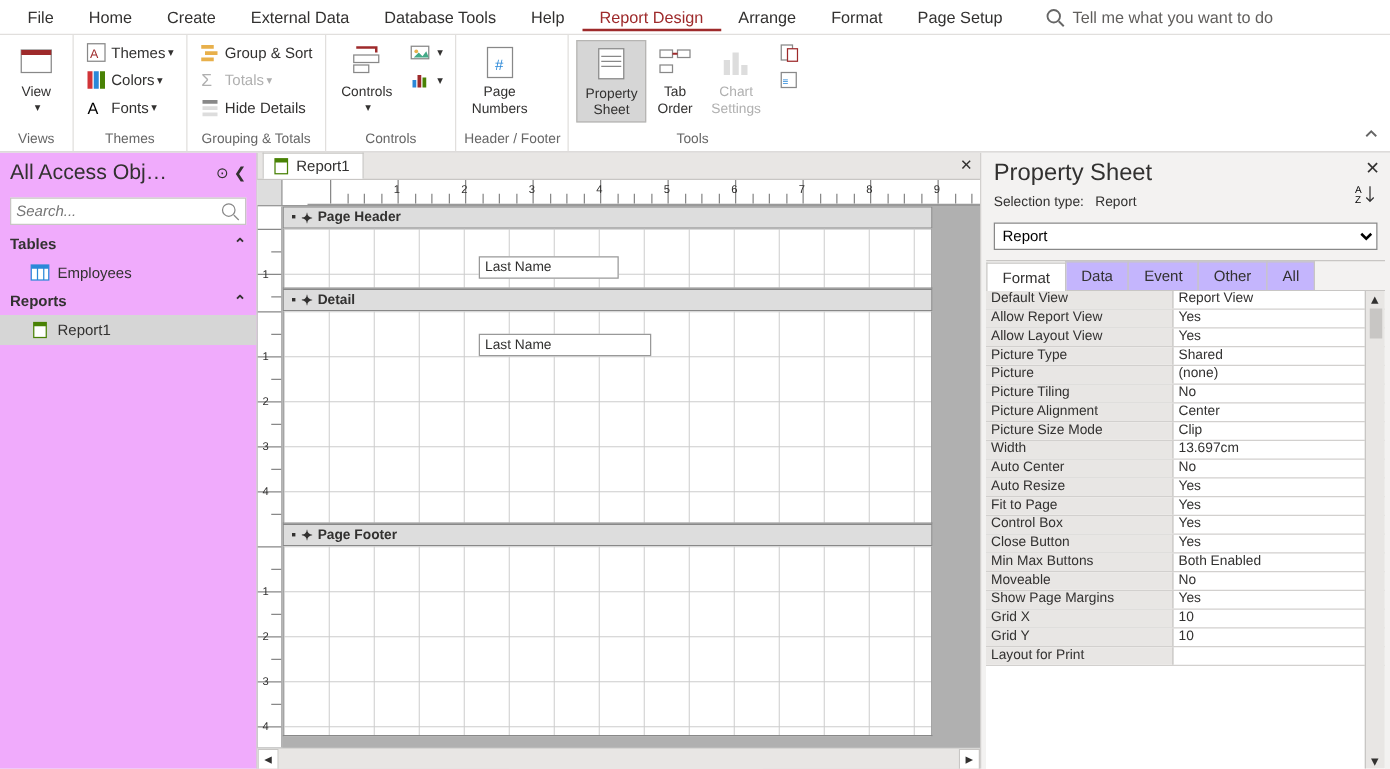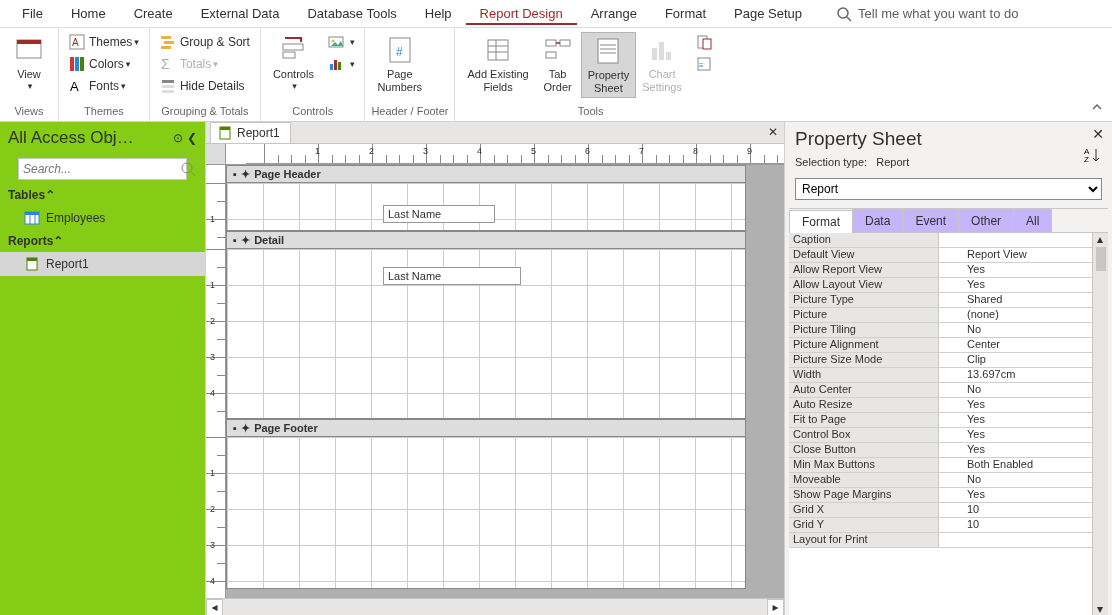--- a/index.html
+++ b/index.html
@@ -23,26 +23,26 @@
 .rbtn-lg.active { background: #d6d6d6; border: 1px solid #b6b5b3; }
 .rbtn-sm { display: flex; align-items: center; padding: 2px 4px; font-size: 12px; white-space: nowrap; }
 .rbtn-sm .ic { width: 16px; height: 16px; margin-right: 4px; display: inline-block; }
 .vcol { display: flex; flex-direction: column; gap: 2px; }
 .ribbon-collapse { position: absolute; right: 8px; bottom: 4px; }
 
 
 .workspace { display: flex; height: calc(615px - 28px - 94px); }
 
 
-.nav { width: 206px; background: #84cc16; border-right: 1px solid #d2d0ce; display: flex; flex-direction: column; }
+.nav { width: 206px; background: #f0abfc; border-right: 1px solid #d2d0ce; display: flex; flex-direction: column; }
 .nav-head { display: flex; align-items: center; justify-content: space-between; padding: 6px 8px; }
 .nav-head h1 { font-size: 17px; font-weight: 400; white-space: nowrap; overflow: hidden; text-overflow: ellipsis; flex: 1; }
-.search { margin: 4px 18px; display: flex; align-items: center; border: 1px solid #c8c6c4; background: #fff; padding: 2px 4px; }
+.search { margin: 4px 8px; display: flex; align-items: center; border: 1px solid #c8c6c4; background: #fff; padding: 2px 4px; }
 .search input { border: none; outline: none; flex:1; font-size: 12px; font-style: italic; color: #888; background: transparent; }
-.nav-cat { padding: 4px 8px; font-weight: 600; display: flex; align-items: center; }
+.nav-cat { padding: 4px 8px; font-weight: 600; display: flex; justify-content: space-between; align-items: center; }
 .nav-item { padding: 4px 8px 4px 24px; display: flex; align-items: center; gap: 6px; }
 .nav-item.sel { background: #d6d6d6; }
 .ic16 { width: 16px; height: 16px; flex-shrink: 0; }
 
 
 .design { flex: 1; display: flex; flex-direction: column; background: #aaa; min-width: 0; }
 .tabbar { height: 22px; background: #e8e6e4; display: flex; align-items: flex-end; position: relative; border-bottom: 1px solid #c8c6c4; }
 .tab { background: #fff; border: 1px solid #c8c6c4; border-bottom: none; padding: 2px 10px 2px 6px; display: flex; align-items: center; gap: 4px; font-size: 12px; margin-left: 4px; }
 .tab-closex { position: absolute; right: 6px; top: 3px; font-family: Arial; }
 .ruler-h { height: 20px; background: #fff; border-bottom: 1px solid #999; font-size: 9px; position: relative; overflow: hidden; margin-left: 20px; }
@@ -72,21 +72,21 @@
 .sort-btn { position:absolute; right:10px; top:24px; }
 .close-x { position:absolute; right:8px; top:4px; font-family: Arial; font-size:14px; }
 .prop-dd { margin:4px 10px; }
 .prop-dd select { width:100%; font-size:12px; padding:2px; border:1px solid #888; background:#fff; }
 .prop-tabs { display:flex; border-top:1px solid #c8c6c4; border-bottom:1px solid #c8c6c4; margin:4px 4px 0 4px; }
 .prop-tabs .pt { padding:4px 12px; border:1px solid #c8c6c4; border-bottom:none; margin-right:-1px; background:#c4b5fd; font-size:12px; }
 .prop-tabs .pt.act { background:#fff; position:relative; top:1px; }
 .prop-grid { flex:1; overflow-y:auto; margin:0 4px; background:#fff; position:relative; }
 .prop-row { display:flex; border-bottom:1px solid #d2d0ce; height:15px; font-size:11px; }
 .prop-row .k { width:150px; padding:0 4px; background:#e8e6e4; border-right:1px solid #c8c6c4; white-space:nowrap; overflow:hidden; }
-.prop-row .v { flex:1; padding:0 4px; white-space:nowrap; overflow:hidden;margin-left:24px; }
+.prop-row .v { flex:1; padding:0 4px; white-space:nowrap; overflow:hidden; }
 .prop-vscroll { width:16px; background:#e8e6e4; border-left:1px solid #c8c6c4; position:absolute; right:0; top:0; bottom:0; }
 .prop-vscroll .thumb { position:absolute; right:2px; top:14px; width:10px; height:24px; background:#c8c6c4; }
 .prop-vscroll .arr { position:absolute; right:2px; width:12px; height:12px; display:flex; align-items:center; justify-content:center; }
 
 .caret { font-size:9px; margin-left:2px; }
 </style>
 </head>
 <body>
 
 <div class="menubar" id="menubar">
@@ -231,49 +231,39 @@
           </svg>
         <span style="white-space:pre">Page
 Numbers</span>
       </div>
     </div>
     <div class="label">Header / Footer</div>
   </div>
 
   <div class="rgroup" style="border-right:none">
     <div class="items">
-      <div class="rbtn-lg">
+      <div class="rbtn-lg active">
         <svg class="ic" viewBox="0 0 32 32">
-            <rect x="6" y="6" width="20" height="20" fill="#fff" stroke="#888"></rect>
-            <line x1="6" y1="12" x2="26" y2="12" stroke="#888"></line>
-            <line x1="6" y1="18" x2="26" y2="18" stroke="#888"></line>
-            <line x1="14" y1="6" x2="14" y2="26" stroke="#888"></line>
-          </svg>
-        <span style="white-space:pre">Add Existing
-Fields</span>
+            <rect x="6" y="4" width="20" height="24" fill="#fff" stroke="#888"></rect>
+            <line x1="8" y1="10" x2="24" y2="10" stroke="#888"></line>
+            <line x1="8" y1="14" x2="24" y2="14" stroke="#888"></line>
+            <line x1="8" y1="18" x2="24" y2="18" stroke="#888"></line>
+          </svg>
+        <span style="white-space:pre">Property
+Sheet</span>
       </div>
       <div class="rbtn-lg">
         <svg class="ic" viewBox="0 0 32 32">
             <rect x="4" y="6" width="10" height="6" fill="#fff" stroke="#888"></rect>
             <rect x="18" y="6" width="10" height="6" fill="#fff" stroke="#888"></rect>
             <rect x="4" y="18" width="10" height="6" fill="#fff" stroke="#888"></rect>
             <path d="M14 9 L18 9" stroke="#9e2a2b" stroke-width="1.5"></path>
           </svg>
         <span style="white-space:pre">Tab
 Order</span>
-      </div>
-      <div class="rbtn-lg active">
-        <svg class="ic" viewBox="0 0 32 32">
-            <rect x="6" y="4" width="20" height="24" fill="#fff" stroke="#888"></rect>
-            <line x1="8" y1="10" x2="24" y2="10" stroke="#888"></line>
-            <line x1="8" y1="14" x2="24" y2="14" stroke="#888"></line>
-            <line x1="8" y1="18" x2="24" y2="18" stroke="#888"></line>
-          </svg>
-        <span style="white-space:pre">Property
-Sheet</span>
       </div>
       <div class="rbtn-lg" style="color:#b0b0b0">
         <svg class="ic" viewBox="0 0 32 32">
             <rect x="6" y="14" width="5" height="12" fill="#ddd"></rect>
             <rect x="13" y="8" width="5" height="18" fill="#ddd"></rect>
             <rect x="20" y="18" width="5" height="8" fill="#ddd"></rect>
           </svg>
         <span style="white-space:pre">Chart
 Settings</span>
       </div>
@@ -485,24 +475,20 @@
         <div class="pt">Event</div>
         <div class="pt">Other</div>
         <div class="pt">All</div>
       </div>
     <div class="prop-grid" id="propgrid">
       <div class="prop-vscroll">
         <div class="arr" style="top:0">▴</div>
         <div class="thumb"></div>
         <div class="arr" style="bottom:0">▾</div>
       </div>
-    <div class="prop-row">
-          <div class="k">Caption</div>
-          <div class="v"></div>
-        </div>
         <div class="prop-row">
           <div class="k">Default View</div>
           <div class="v">Report View</div>
         </div>
         <div class="prop-row">
           <div class="k">Allow Report View</div>
           <div class="v">Yes</div>
         </div>
         <div class="prop-row">
           <div class="k">Allow Layout View</div>

